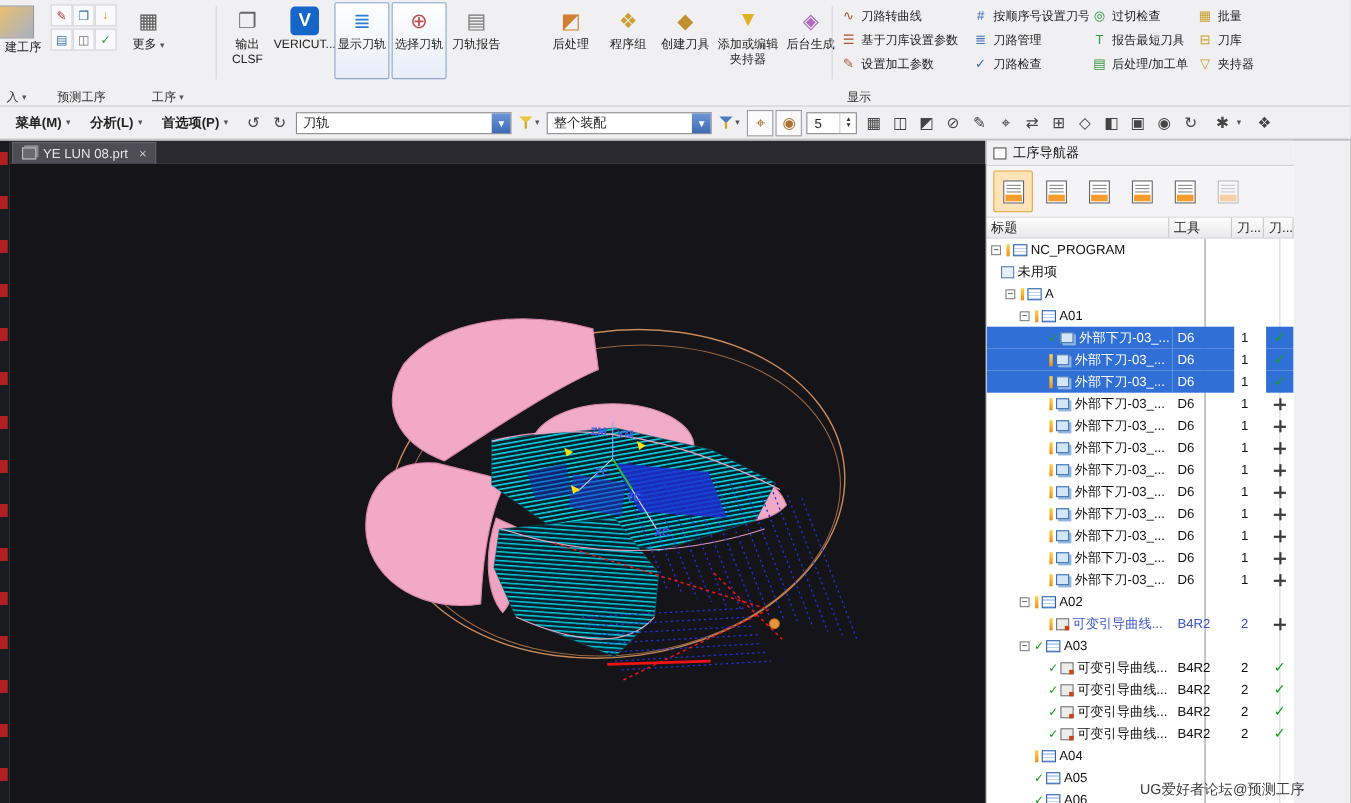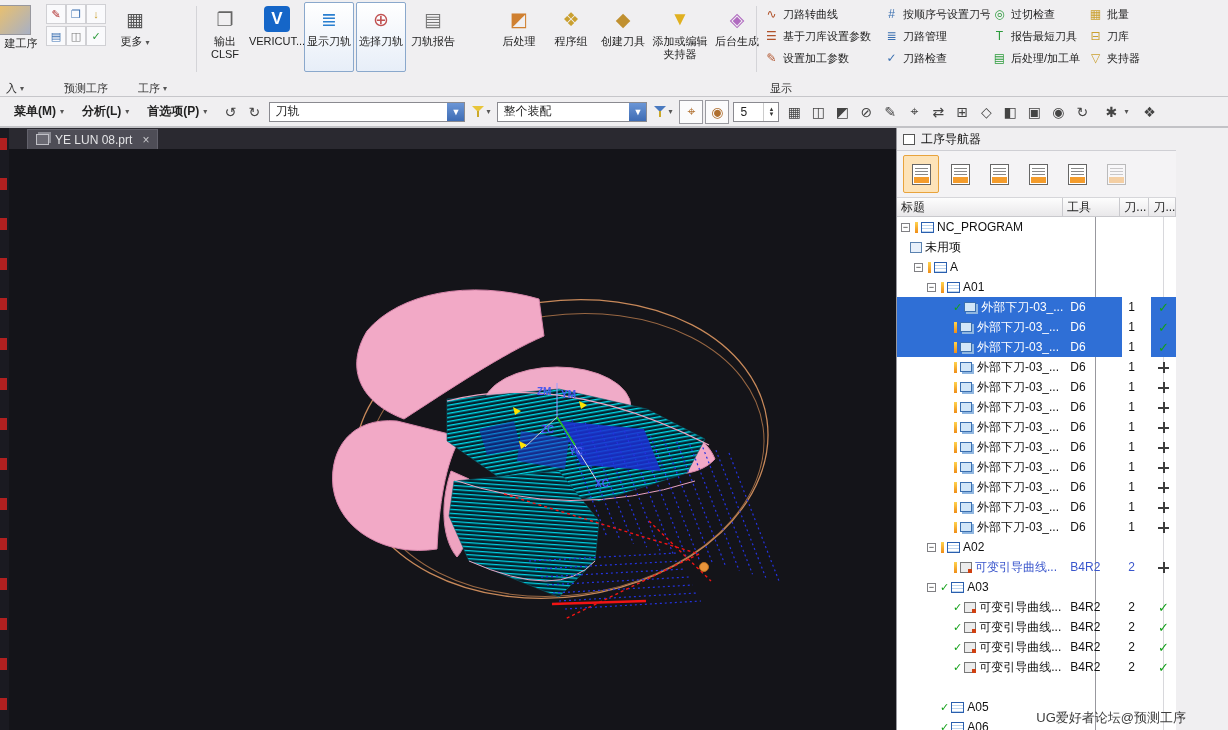--- a/index.html
+++ b/index.html
@@ -56,21 +56,21 @@
   .spinner{width:46px;height:20px;border:1px solid #8a8a90;background:#fff;display:flex;align-items:center;box-sizing:border-box;flex:none;}
   .spinner .val{flex:1;padding-left:6px;}
   .sp{display:flex;flex-direction:column;width:14px;align-self:stretch;border-left:1px solid #ccc;font-size:6px;line-height:5px;align-items:center;justify-content:center;color:#333;}
 
   
   .main{position:absolute;top:128px;left:0;width:1228px;height:602px;display:flex;}
   .left-strip{width:9px;background:#1a1a21;flex:none;
     background-image:repeating-linear-gradient(180deg,#b02020 0 12px,transparent 12px 40px);
     background-size:7px 100%;background-repeat:no-repeat;background-position:0 10px;}
   .center{width:887px;flex:none;display:flex;flex-direction:column;}
-  .tabbar{height:21px;background:#2a2930;display:flex;align-items:flex-end;padding-left:18px;}
+  .tabbar{height:21px;background:#2a2930;display:flex;align-items:flex-end;padding-left:2px;}
   .tab{height:20px;background:#4e4d56;color:#e4e4e6;display:flex;gap:6px;padding:0 8px;align-items:center;font-size:12px;border:1px solid #63626c;border-bottom:none;box-sizing:border-box;}
   .tab .winic{width:11px;height:9px;border:1px solid #c0c0c6;background:#6a6972;box-shadow:2px -2px 0 #8a8a92;}
   .tab .close{color:#c8c8cc;font-size:12px;margin-left:4px;}
   .viewport{height:581px;background:#141419;position:relative;overflow:hidden;}
   .viewport svg{position:absolute;inset:0;width:100%;height:100%;}
   .axlbl{fill:#4a5af0;font-size:10px;font-weight:bold;}
   .bl{stroke:#2433de;stroke-width:1.2;stroke-dasharray:2 3;fill:none;}
 
   
   .navigator{width:280px;flex:none;background:#fff;border-left:1px solid #98989e;display:flex;flex-direction:column;box-sizing:border-box;}
@@ -238,21 +238,21 @@
               <span class="disp-lbl">夹持器</span>
             </div>
           </div>
         </div>
     </div>
     <div class="rb-strip" id="rb-strip">
         <div class="strip-lbl" style="left: 6px;">
           <span>入</span>
           <span class="dn">▾</span>
         </div>
-        <div class="strip-lbl" style="left: 64px;">
+        <div class="strip-lbl" style="left: 52px;">
           <span>预测工序</span>
         </div>
         <div class="strip-lbl" style="left: 138px;">
           <span>工序</span>
           <span class="dn">▾</span>
         </div>
         <div class="strip-lbl" style="left: 770px;">
           <span>显示</span>
         </div>
       </div>
@@ -736,20 +736,26 @@
               <span class="tic tic-guide"></span>
               <span class="tlabel">可变引导曲线...</span>
             </div>
             <div class="cell c1">B4R2</div>
             <div class="cell c2">2</div>
             <div class="cell c3">
               <span class="chk big">✓</span>
             </div>
           </div>
           <div class="trow">
+            <div class="cell c0" style="padding-left: 30px;">
+              <span class="expsp"></span>
+              <span class="bang"></span>
+              <span class="tic tic-prog"></span>
+              <span class="tlabel">A04</span>
+            </div>
             <div class="cell c1"></div>
             <div class="cell c2"></div>
             <div class="cell c3"></div>
           </div>
           <div class="trow">
             <div class="cell c0" style="padding-left: 30px;">
               <span class="expsp"></span>
               <span class="chk">✓</span>
               <span class="tic tic-prog"></span>
               <span class="tlabel">A05</span>

